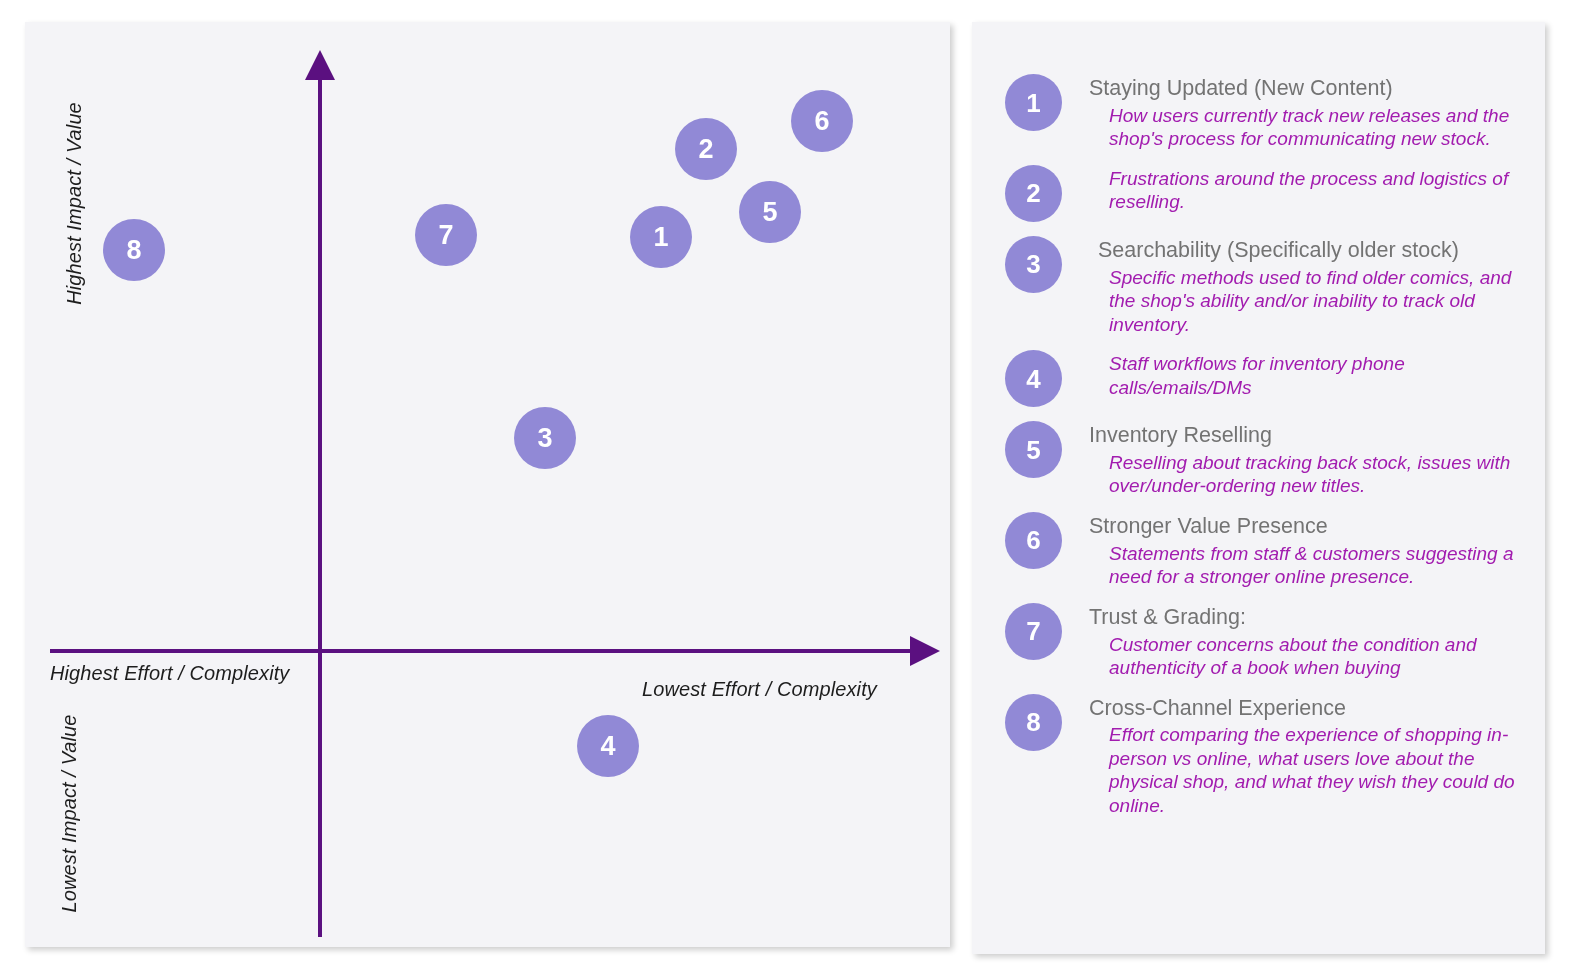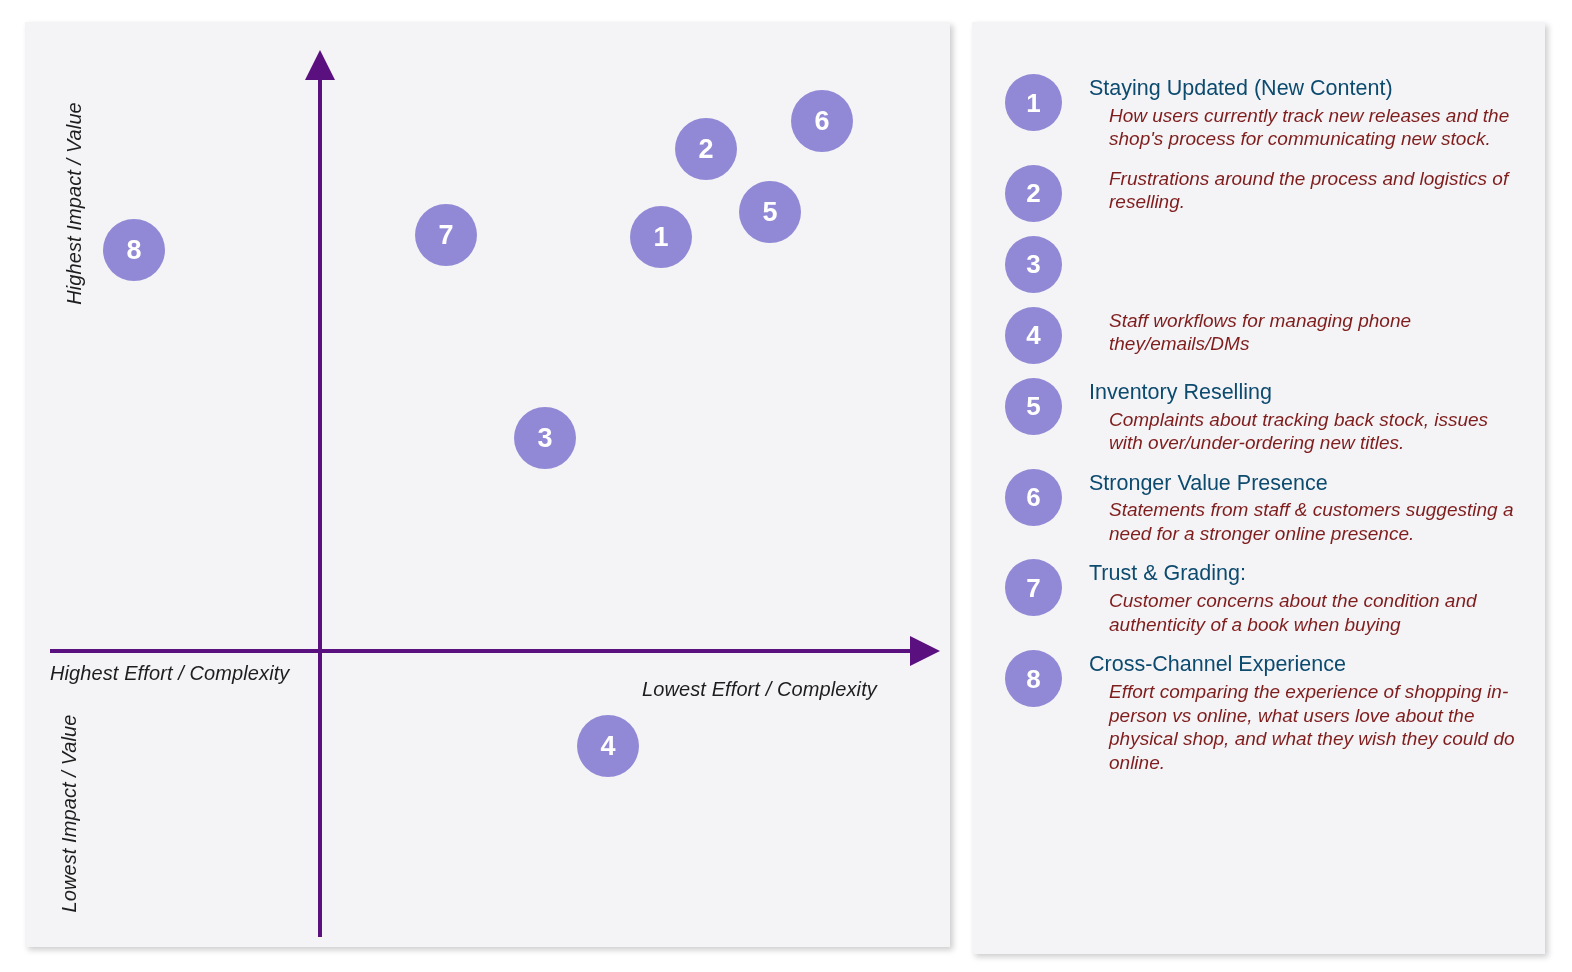--- a/index.html
+++ b/index.html
@@ -167,30 +167,30 @@
 
   .legend-text {
     flex: 1 1 auto;
     padding-left: 27px;
     padding-top: 4px;
   }
 
   .legend-title {
     font-family: "Liberation Sans", sans-serif;
     font-size: 21.5px;
-    color: #0c4a6e;
+    color: #737373;
     line-height: 1.15;
     margin: 0 0 3px 0;
   }
 
   .legend-desc {
     font-family: "Liberation Sans", sans-serif;
     font-style: italic;
     font-size: 19px;
-    color: #7f1d1d;
+    color: #a21caf;
     line-height: 1.24;
     margin: 0;
     padding-left: 20px;
   }
 
   .legend-item.indented .legend-title {
     padding-left: 9px;
   }
 </style>
 </head>
@@ -254,32 +254,36 @@
           </div>
         </div>
         <div class="legend-item">
           <div class="legend-badge" style="background: rgb(145, 137, 214);">2</div>
           <div class="legend-text">
             <p class="legend-desc">Frustrations around the process and logistics of reselling.</p>
           </div>
         </div>
         <div class="legend-item indented">
           <div class="legend-badge" style="background: rgb(145, 137, 214);">3</div>
+          <div class="legend-text">
+            <p class="legend-title">Searchability (Specifically older stock)</p>
+            <p class="legend-desc">Specific methods used to find older comics, and the shop's ability and/or inability to track old inventory.</p>
+          </div>
         </div>
         <div class="legend-item">
           <div class="legend-badge" style="background: rgb(145, 137, 214);">4</div>
           <div class="legend-text">
-            <p class="legend-desc">Staff workflows for managing phone they/emails/DMs</p>
+            <p class="legend-desc">Staff workflows for inventory phone calls/emails/DMs</p>
           </div>
         </div>
         <div class="legend-item">
           <div class="legend-badge" style="background: rgb(145, 137, 214);">5</div>
           <div class="legend-text">
             <p class="legend-title">Inventory Reselling</p>
-            <p class="legend-desc">Complaints about tracking back stock, issues with over/under-ordering new titles.</p>
+            <p class="legend-desc">Reselling about tracking back stock, issues with over/under-ordering new titles.</p>
           </div>
         </div>
         <div class="legend-item">
           <div class="legend-badge" style="background: rgb(145, 137, 214);">6</div>
           <div class="legend-text">
             <p class="legend-title">Stronger Value Presence</p>
             <p class="legend-desc">Statements from staff &amp; customers suggesting a need for a stronger online presence.</p>
           </div>
         </div>
         <div class="legend-item">

